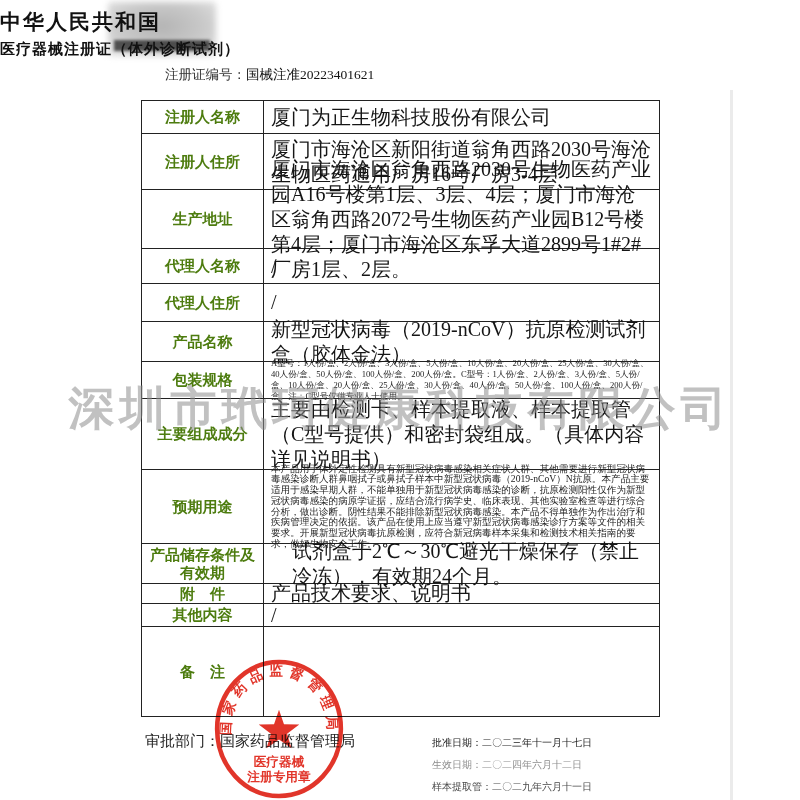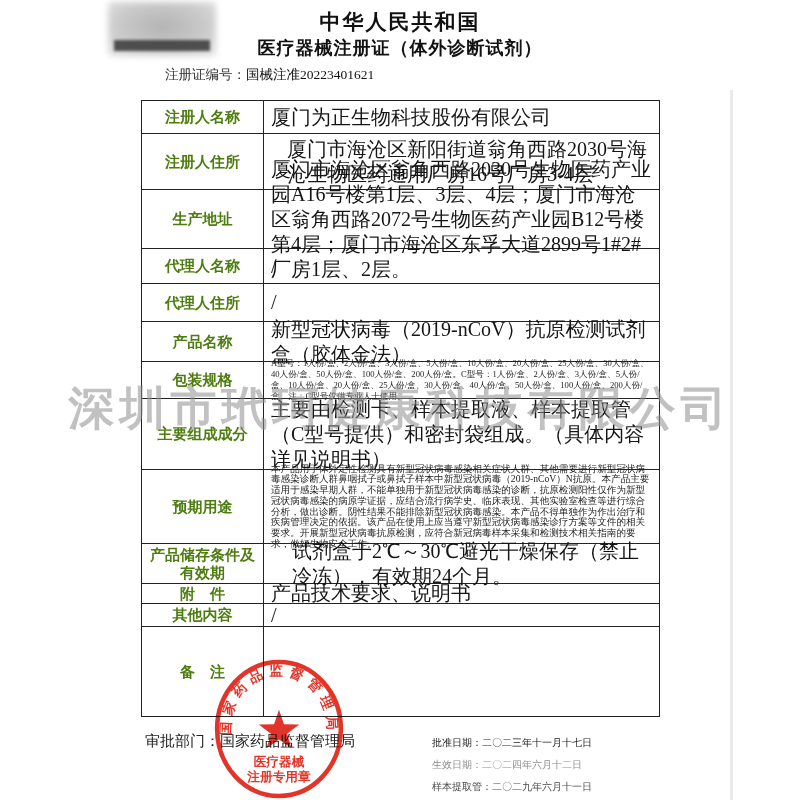--- a/index.html
+++ b/index.html
@@ -7,43 +7,43 @@
         font-family:"Liberation Serif",serif;color:#1a1a1a;}
 
   
   .logo-blur{position:absolute;left:108px;top:2px;width:108px;height:54px;
      background:radial-gradient(ellipse at 50% 45%, #b4b4b4 0%, #c9c9c9 55%, #e3e3e3 100%);
      filter:blur(3px);border-radius:4px;}
   .logo-smudge{position:absolute;left:114px;top:40px;width:96px;height:11px;
      background:#2f2f2f;filter:blur(1.6px);opacity:.8;}
 
   
-  .title-block{position:absolute;left:0;top:8px;width:800px;text-align:center;
+  .title-block{position:absolute;left:0;top:8px;width:800px;text-align:left;
      font-family:"Liberation Sans",sans-serif;font-weight:bold;color:#111;}
   .title-line1{font-size:21px;line-height:27px;letter-spacing:2px;}
-  .title-line2{font-size:18px;line-height:27px;letter-spacing:1px;}
+  .title-line2{font-size:15px;line-height:27px;letter-spacing:1px;}
 
   
   .cert-no{position:absolute;left:165px;top:66px;font-size:13.5px;color:#333;}
   .cert-no .num{font-weight:normal;color:#111;font-family:"Liberation Serif",serif;}
 
   
   .cert-table{position:absolute;left:141px;top:100px;width:519px;
      border:1.5px solid #222;box-sizing:border-box;background:transparent;}
   .trow{display:flex;box-sizing:border-box;border-top:1px solid #222;}
   .trow:first-child{border-top:none;}
   .lcell{width:122px;min-width:122px;box-sizing:border-box;border-right:1.5px solid #222;
      display:flex;align-items:center;justify-content:center;text-align:center;
      font-family:"Liberation Sans",sans-serif;font-weight:bold;font-size:15px;
      line-height:1.2;padding:2px 4px;color:#4d7c0f;}
   .ccell{flex:1;box-sizing:border-box;display:flex;align-items:center;
      padding:2px 7px;font-size:20px;line-height:1.25;color:#151515;}
   .ccell.small{font-size:8.6px;line-height:1.3;letter-spacing:0;align-items:center;color:#222;}
   .ccell.small2{font-size:9.6px;line-height:1.12;align-items:center;color:#222;}
-  .rh1{height:32px;} .rh2{height:56px;gap:16px;} .rh3{height:59px;} .rh4{height:35px;}
+  .rh1{height:32px;} .rh2{height:56px;} .rh3{height:59px;} .rh4{height:35px;}
   .rh5{height:38px;} .rh6{height:40px;} .rh7{height:37px;} .rh8{height:71px;}
   .rh9{height:74px;} .rh10{height:40px;gap:21px;} .rh11{height:20px;} .rh12{height:23px;}
   .rh13{height:90px;}
 
   
   .watermark{position:absolute;left:0;top:378px;width:800px;text-align:center;
      font-family:"Liberation Sans",sans-serif;font-weight:bold;font-size:46px;
      letter-spacing:5px;color:#8f8f8f;opacity:.55;white-space:nowrap;z-index:5;
      pointer-events:none;}
 

